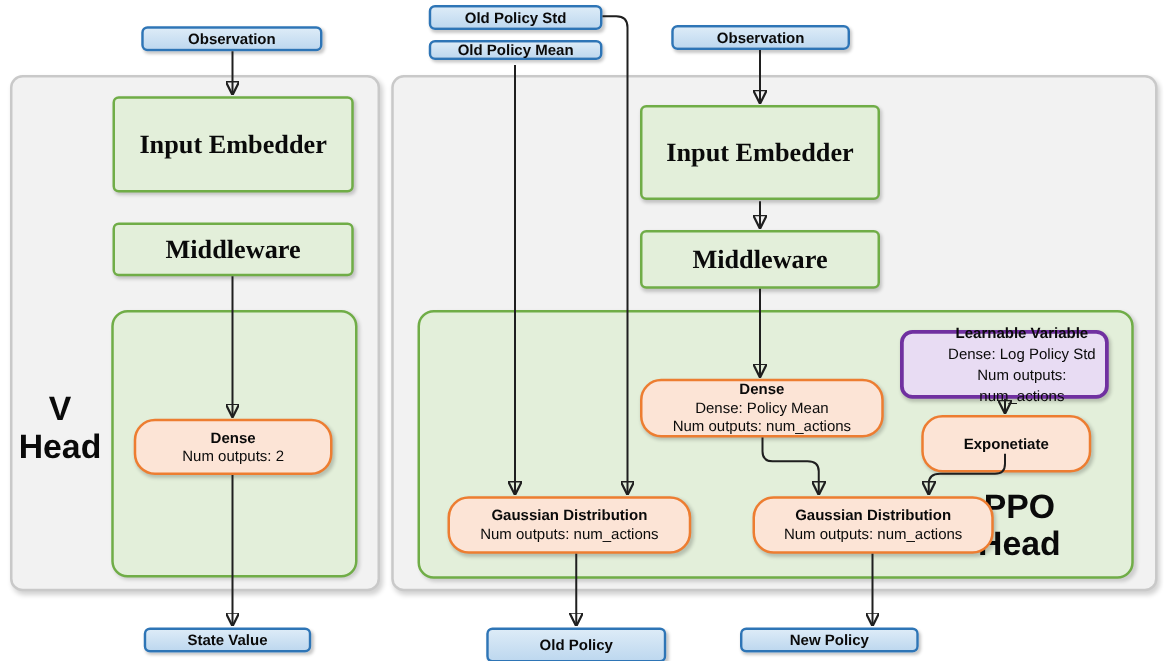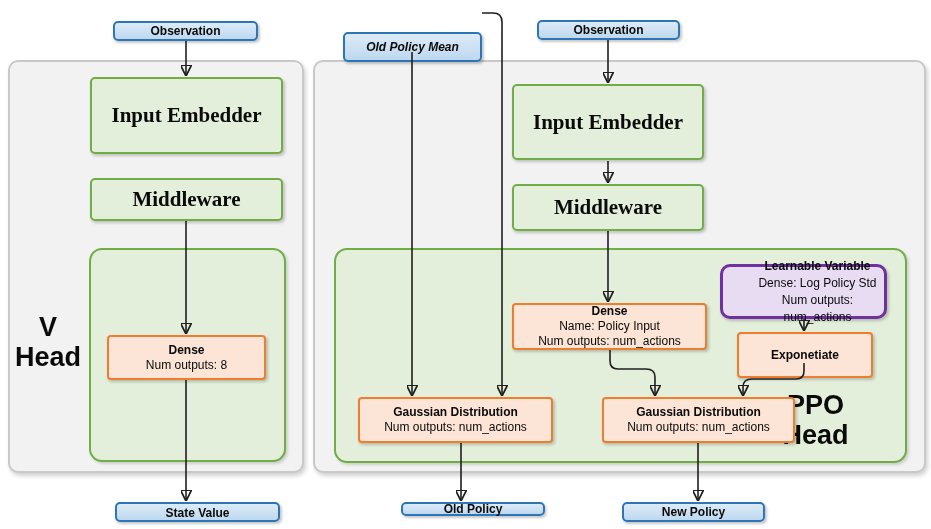--- a/index.html
+++ b/index.html
@@ -18,53 +18,53 @@
   .green-zone{position:absolute;background:var(--green-fill);border:2.5px solid var(--green-border);
          border-radius:13px;box-shadow:2px 2px 3px rgba(0,0,0,.15);z-index:1;}
 
   .node{position:absolute;display:flex;flex-direction:column;align-items:center;justify-content:center;
         text-align:center;z-index:2;box-sizing:border-box;}
   .blue-pill{border:2px solid var(--blue-border);border-radius:5px;
         background:linear-gradient(180deg,var(--blue-fill-top),var(--blue-fill-bottom));
         font-weight:bold;font-size:12px;box-shadow:1.5px 2px 2.5px rgba(0,0,0,.22);}
   .green-node{border:2px solid var(--green-border);border-radius:5px;background:var(--green-fill);
         font-weight:bold;font-size:21px;box-shadow:1.5px 2px 3px rgba(0,0,0,.2);font-family:Liberation Serif, serif;}
-  .orange-node{border:2.5px solid var(--orange-border);border-radius:4px;background:var(--orange-fill);
+  .orange-node{border:2.5px solid var(--orange-border);border-radius:17px;background:var(--orange-fill);
         font-size:12px;line-height:15px;box-shadow:1.5px 2px 3px rgba(0,0,0,.2);}
   .purple-node{border:3px solid var(--purple-border);border-radius:10px;background:var(--purple-fill);
         font-size:12px;line-height:17px;box-shadow:1.5px 2px 3px rgba(0,0,0,.2);padding-left:28px;}
   .node-title{font-weight:bold;}
   .head-label{position:absolute;font-size:27px;font-weight:bold;text-align:center;line-height:30px;z-index:2;}
 
   
   #obs-v{left:113px;top:21px;width:145px;height:20px;}
   #panel-v{left:8px;top:60px;width:292px;height:409px;}
   #ie-v{left:90px;top:77px;width:193px;height:77px;}
   #mw-v{left:90px;top:178px;width:193px;height:43px;}
   #green-v{left:89px;top:248px;width:193px;height:210px;}
   #dense-v{left:107px;top:335px;width:159px;height:45px;}
   #vlabel{left:8px;top:312px;width:80px;}
-  #statevalue{left:115px;top:502px;width:165px;height:20px;justify-content:flex-end;}
+  #statevalue{left:115px;top:502px;width:134px;height:20px;}
 
   
   #ops{left:343px;top:4px;width:139px;height:20px;}
-  #opm{left:343px;top:32px;width:139px;height:30px;font-style:italic;}
+  #opm{left:343px;top:32px;width:139px;height:16px;}
   #obs-p{left:537px;top:20px;width:143px;height:20px;}
   #panel-p{left:313px;top:60px;width:609px;height:409px;}
   #ie-p{left:512px;top:84px;width:192px;height:76px;}
   #mw-p{left:512px;top:184px;width:192px;height:47px;}
   #green-p{left:334px;top:248px;width:569px;height:211px;}
   #dense-p{left:512px;top:303px;width:195px;height:47px;}
   #learnvar{left:720px;top:264px;width:167px;height:55px;}
   #expon{left:737px;top:332px;width:136px;height:46px;font-weight:bold;}
   #gauss-old{left:358px;top:397px;width:195px;height:46px;}
   #gauss-new{left:602px;top:397px;width:193px;height:46px;}
   #ppolabel{left:768px;top:390px;width:95px;text-align:center;}
-  #oldpolicy{left:389px;top:502px;width:144px;height:14px;margin-left:12px;}
-  #newpolicy{left:622px;top:502px;width:143px;height:20px;}
+  #oldpolicy{left:389px;top:502px;width:144px;height:28px;}
+  #newpolicy{left:592px;top:502px;width:143px;height:20px;}
 
   #wires{position:absolute;left:0;top:0;width:931px;height:529px;z-index:5;pointer-events:none;}
   #wires path{fill:none;stroke:var(--arrow);stroke-width:1.6px;}
 </style>
 </head>
 <body>
 
 <div class="canvas">
 
   <div class="panel" id="panel-v"></div>
@@ -78,48 +78,51 @@
     <span>Observation</span>
   </div>
   <div class="node green-node" id="ie-v">
     <span>Input Embedder</span>
   </div>
   <div class="node green-node" id="mw-v">
     <span>Middleware</span>
   </div>
   <div class="node orange-node" id="dense-v">
     <div class="node-title">Dense</div>
-    <div>Num outputs: 8</div>
+    <div>Num outputs: 2</div>
   </div>
   <div class="node blue-pill" id="statevalue">
     <span>State Value</span>
   </div>
 
   <div class="panel" id="panel-p"></div>
   <div class="green-zone" id="green-p"></div>
   <div class="head-label" id="ppolabel">
     <div>PPO</div>
     <div>Head</div>
   </div>
 
+  <div class="node blue-pill" id="ops">
+    <span>Old Policy Std</span>
+  </div>
   <div class="node blue-pill" id="opm">
     <span>Old Policy Mean</span>
   </div>
   <div class="node blue-pill" id="obs-p">
     <span>Observation</span>
   </div>
   <div class="node green-node" id="ie-p">
     <span>Input Embedder</span>
   </div>
   <div class="node green-node" id="mw-p">
     <span>Middleware</span>
   </div>
   <div class="node orange-node" id="dense-p">
     <div class="node-title">Dense</div>
-    <div>Name: Policy Input</div>
+    <div>Dense: Policy Mean</div>
     <div>Num outputs: num_actions</div>
   </div>
   <div class="node purple-node" id="learnvar">
     <div class="node-title">Learnable Variable</div>
     <div>Dense: Log Policy Std</div>
     <div>Num outputs: num_actions</div>
   </div>
   <div class="node orange-node" id="expon">
     <span>Exponetiate</span>
   </div>

